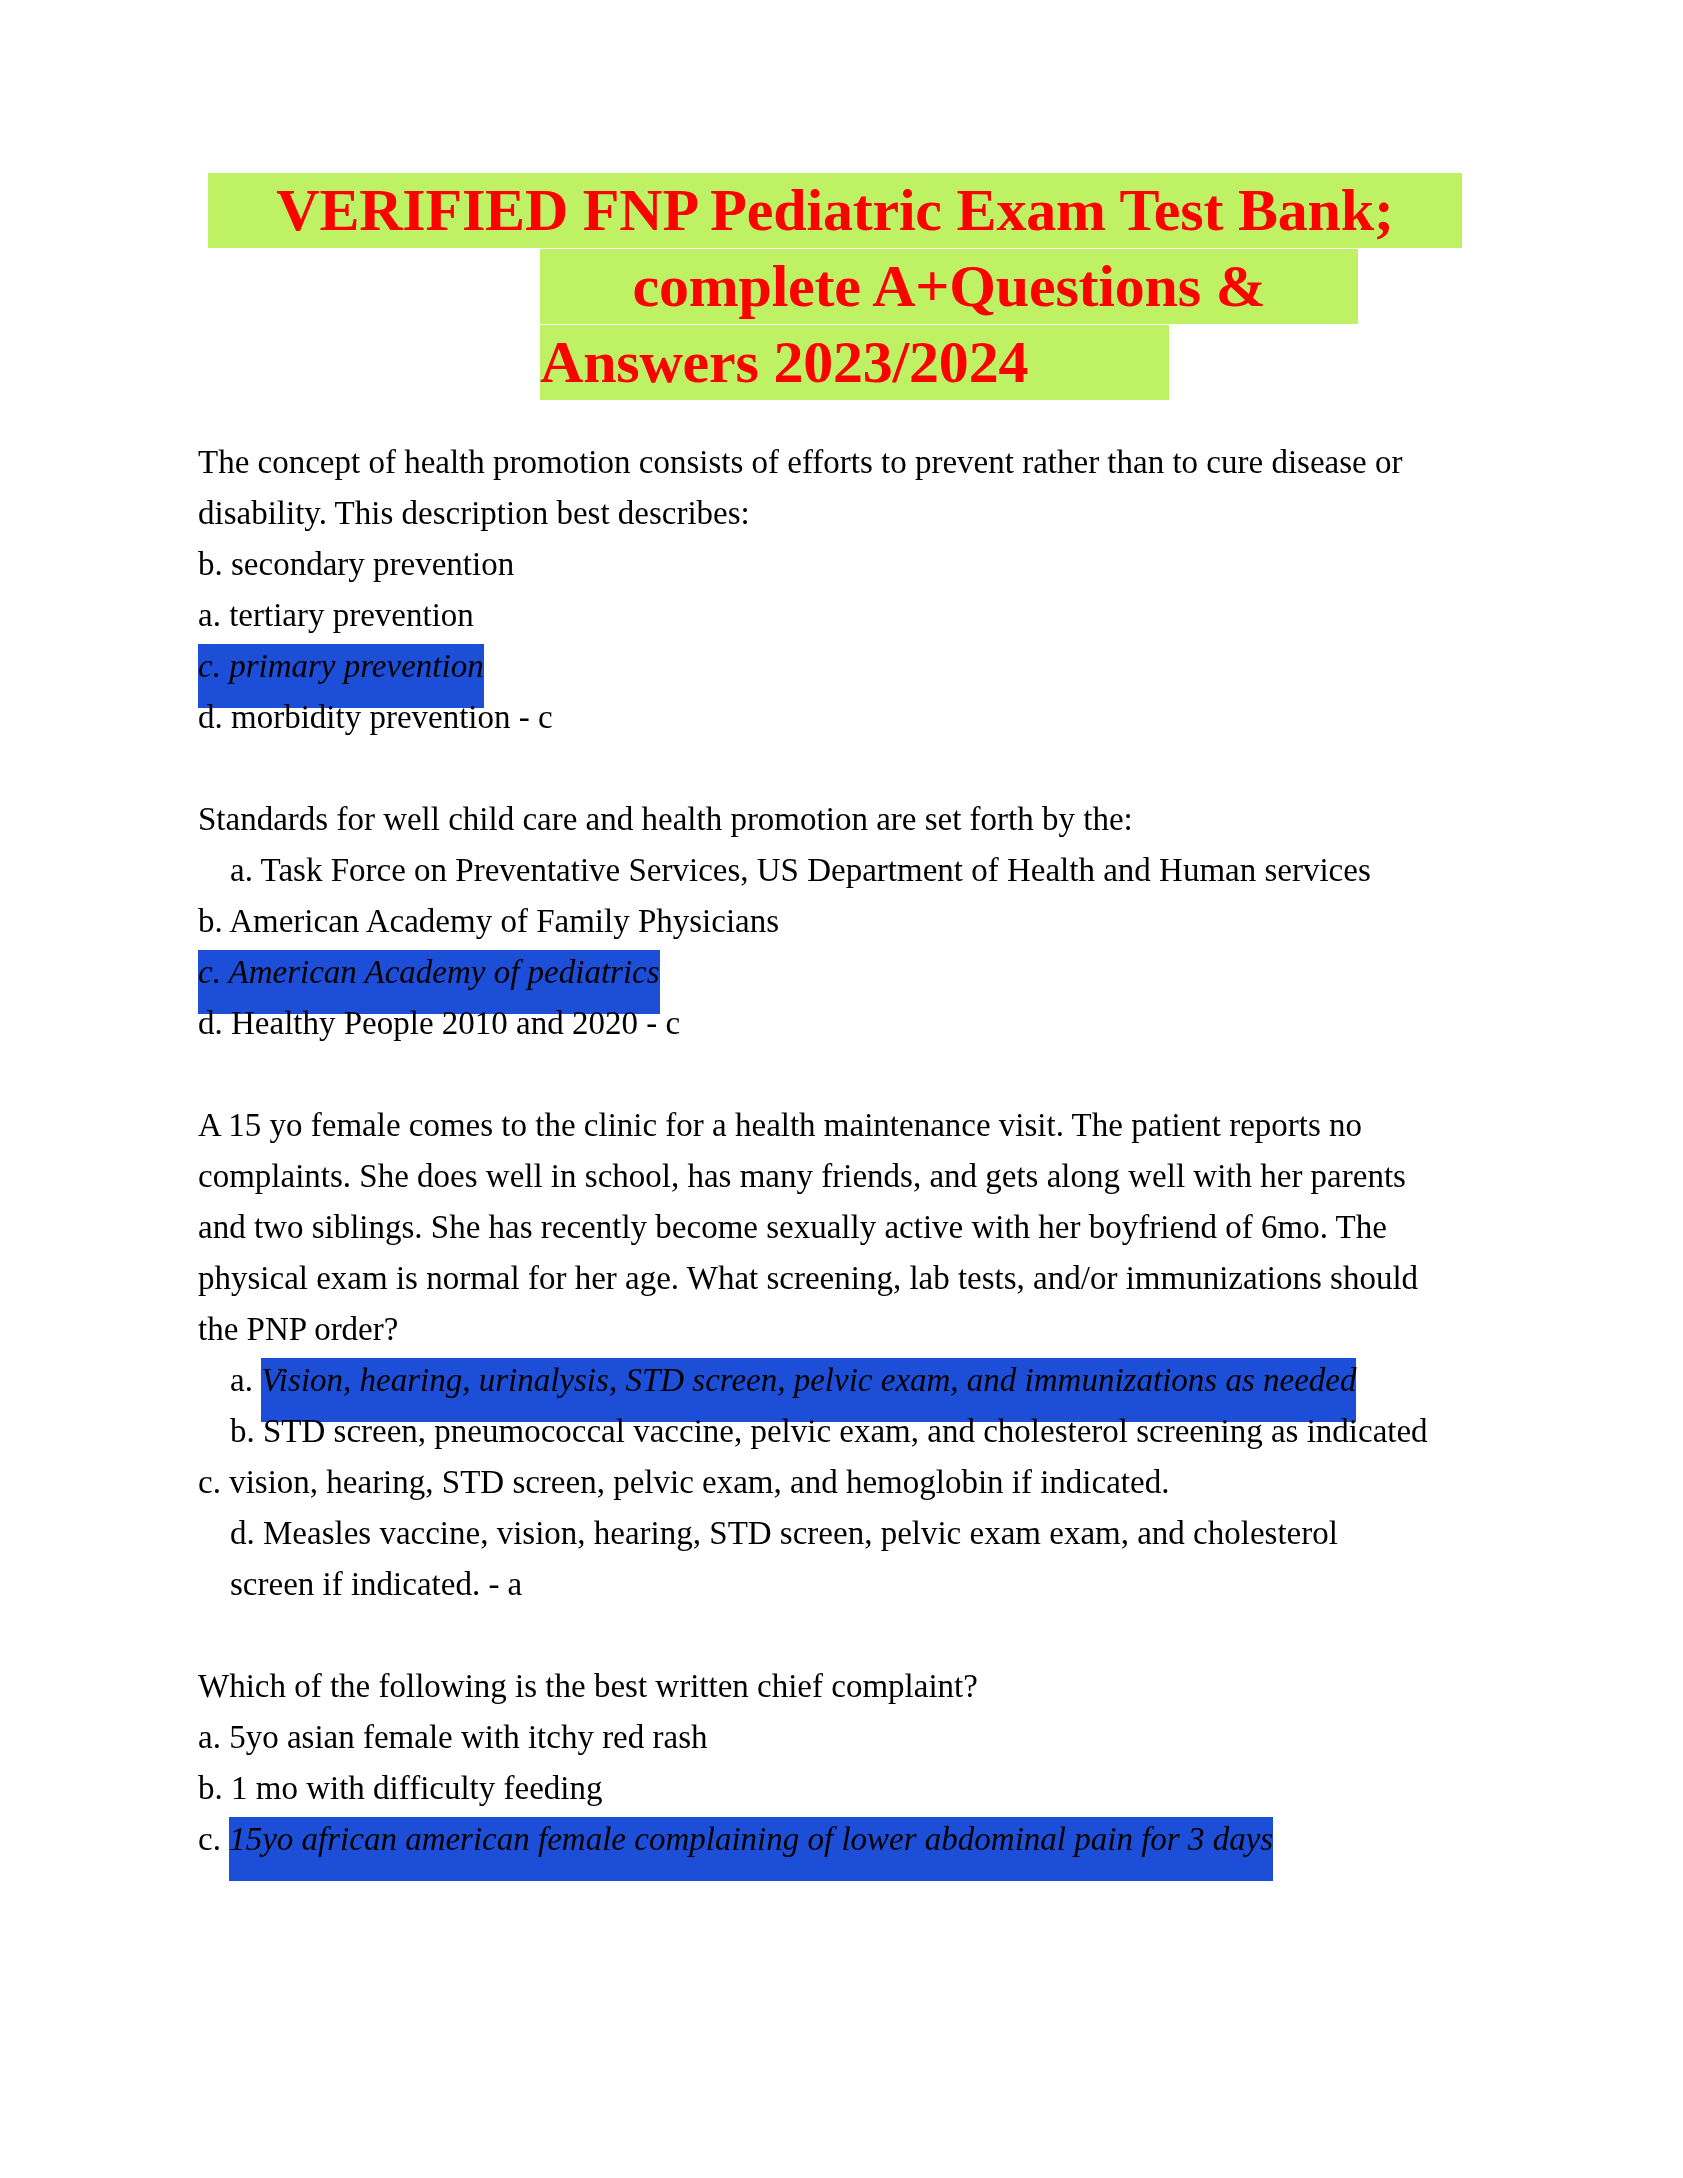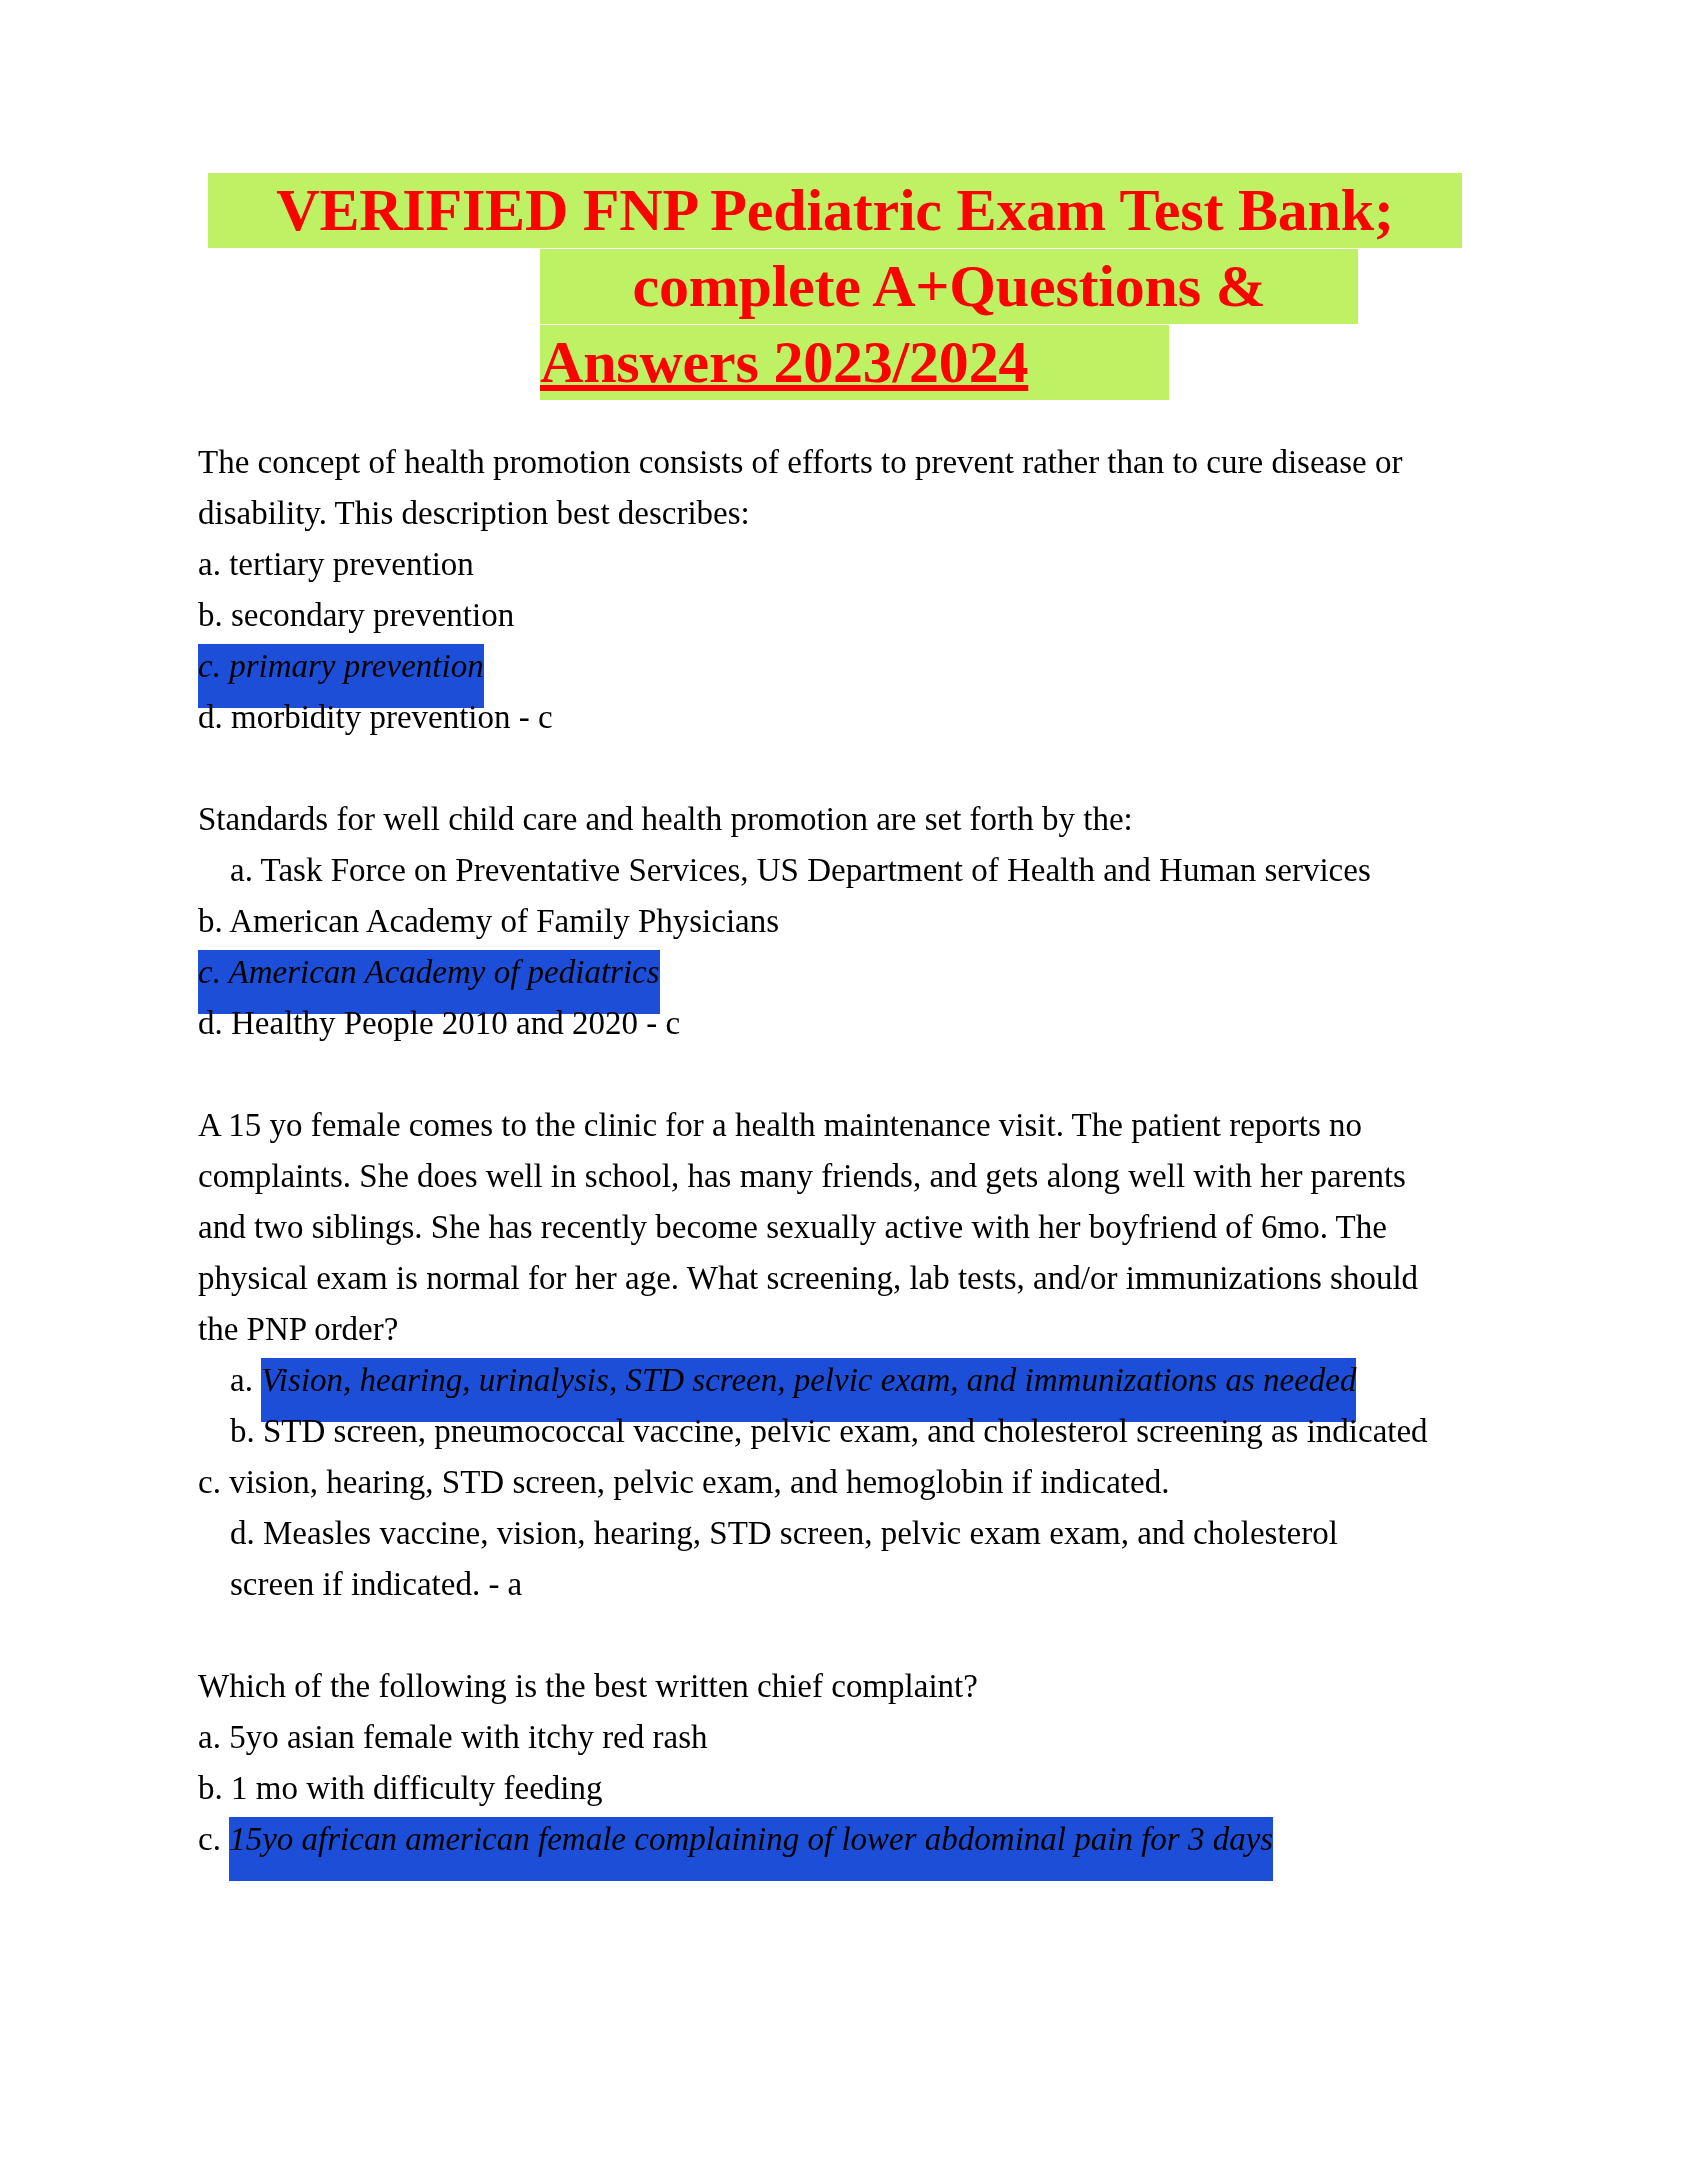--- a/index.html
+++ b/index.html
@@ -21,21 +21,21 @@
       line-height: 75px;
       font-weight: bold;
       font-size: 60px;
       color: #FF0000;
       background: #bef264;
       white-space: nowrap;
       letter-spacing: -0.2px;
     }
     #title-1 { left: 208px; top: 173px; width: 1254px; padding-left: 0; text-align: center; }
     #title-2 { left: 540px; top: 249px; width: 818px; text-align: center; }
-    #title-3 { left: 540px; top: 325px; width: 629px; text-align: left; text-decoration: underline; }
+    #title-3 { left: 540px; top: 325px; width: 629px; text-align: left; }
 
     .content {
       position: absolute;
       left: 198px;
       top: 437px;
       width: 1287px;
       font-size: 33px;
       line-height: 51px;
     }
     .question {
@@ -66,22 +66,22 @@
 <body>
 
 <div class="title-line" id="title-1">VERIFIED FNP Pediatric Exam Test Bank;</div>
 <div class="title-line" id="title-2">complete A+Questions &amp;</div>
 <div class="title-line" id="title-3">Answers 2023/2024</div>
 
 <div class="content">
 
   <div class="question">
     <span class="stem">The concept of health promotion consists of efforts to prevent rather than to cure disease or disability. This description best describes:</span>
+    <span class="line"><span>b. </span><span>secondary prevention</span></span>
     <span class="line"><span>a. </span><span>tertiary prevention</span></span>
-    <span class="line"><span>b. </span><span>secondary prevention</span></span>
     <span class="line"><span class="hl"><span>c. </span><span>primary prevention</span></span></span>
     <span class="line"><span>d. </span><span>morbidity prevention - c</span></span>
   </div>
 
   <div class="question">
     <span class="stem">Standards for well child care and health promotion are set forth by the:</span>
     <span class="opt-wrap" style="width:1228px"><span>a. </span><span>Task Force on Preventative Services, US Department of Health and Human services</span></span>
     <span class="line"><span>b. </span><span>American Academy of Family Physicians</span></span>
     <span class="line"><span class="hl"><span>c. </span><span>American Academy of pediatrics</span></span></span>
     <span class="line"><span>d. </span><span>Healthy People 2010 and 2020 - c</span></span>

